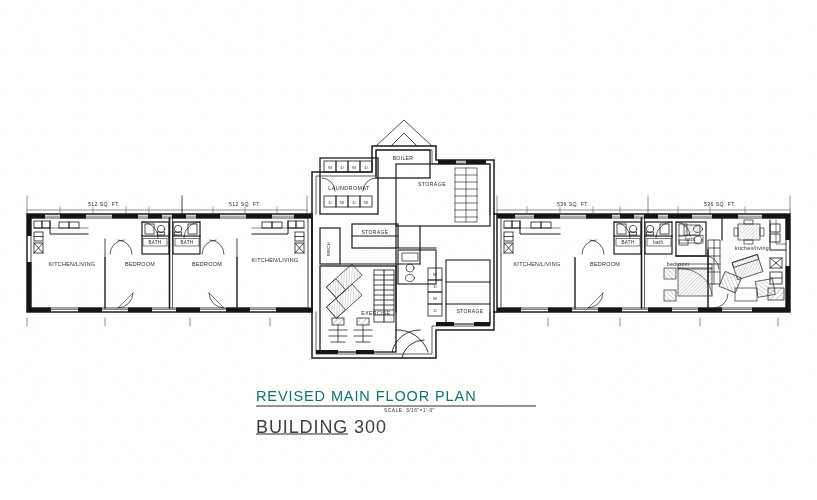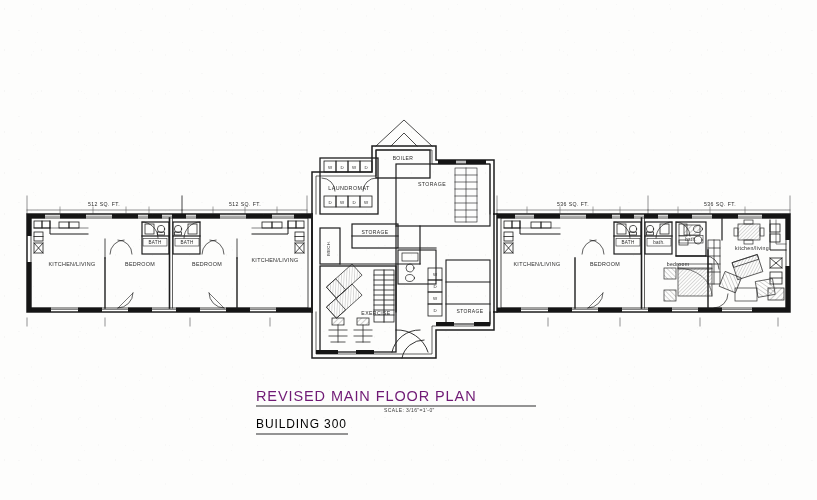--- a/index.html
+++ b/index.html
@@ -38,28 +38,28 @@
     position: absolute;
     left: 0; top: 0;
     width: 817px;
     height: 500px;
   }
   .ttl-group { position: absolute; }
   .ttl-main {
     font-family: "Liberation Sans", sans-serif;
     font-size: 14.5px;
     letter-spacing: .9px;
-    color: #701a75;
+    color: #0f766e;
     white-space: nowrap;
   }
   .ttl-sub {
     font-family: "Liberation Sans", sans-serif;
-    font-size: 12px;
+    font-size: 18px;
     letter-spacing: .9px;
-    color: #000000;
+    color: #404040;
     white-space: nowrap;
   }
   .ttl-scale {
     font-family: "Liberation Sans", sans-serif;
     font-size: 5px;
     letter-spacing: .4px;
     color: #3a3a3a;
     white-space: nowrap;
   }
 </style>

